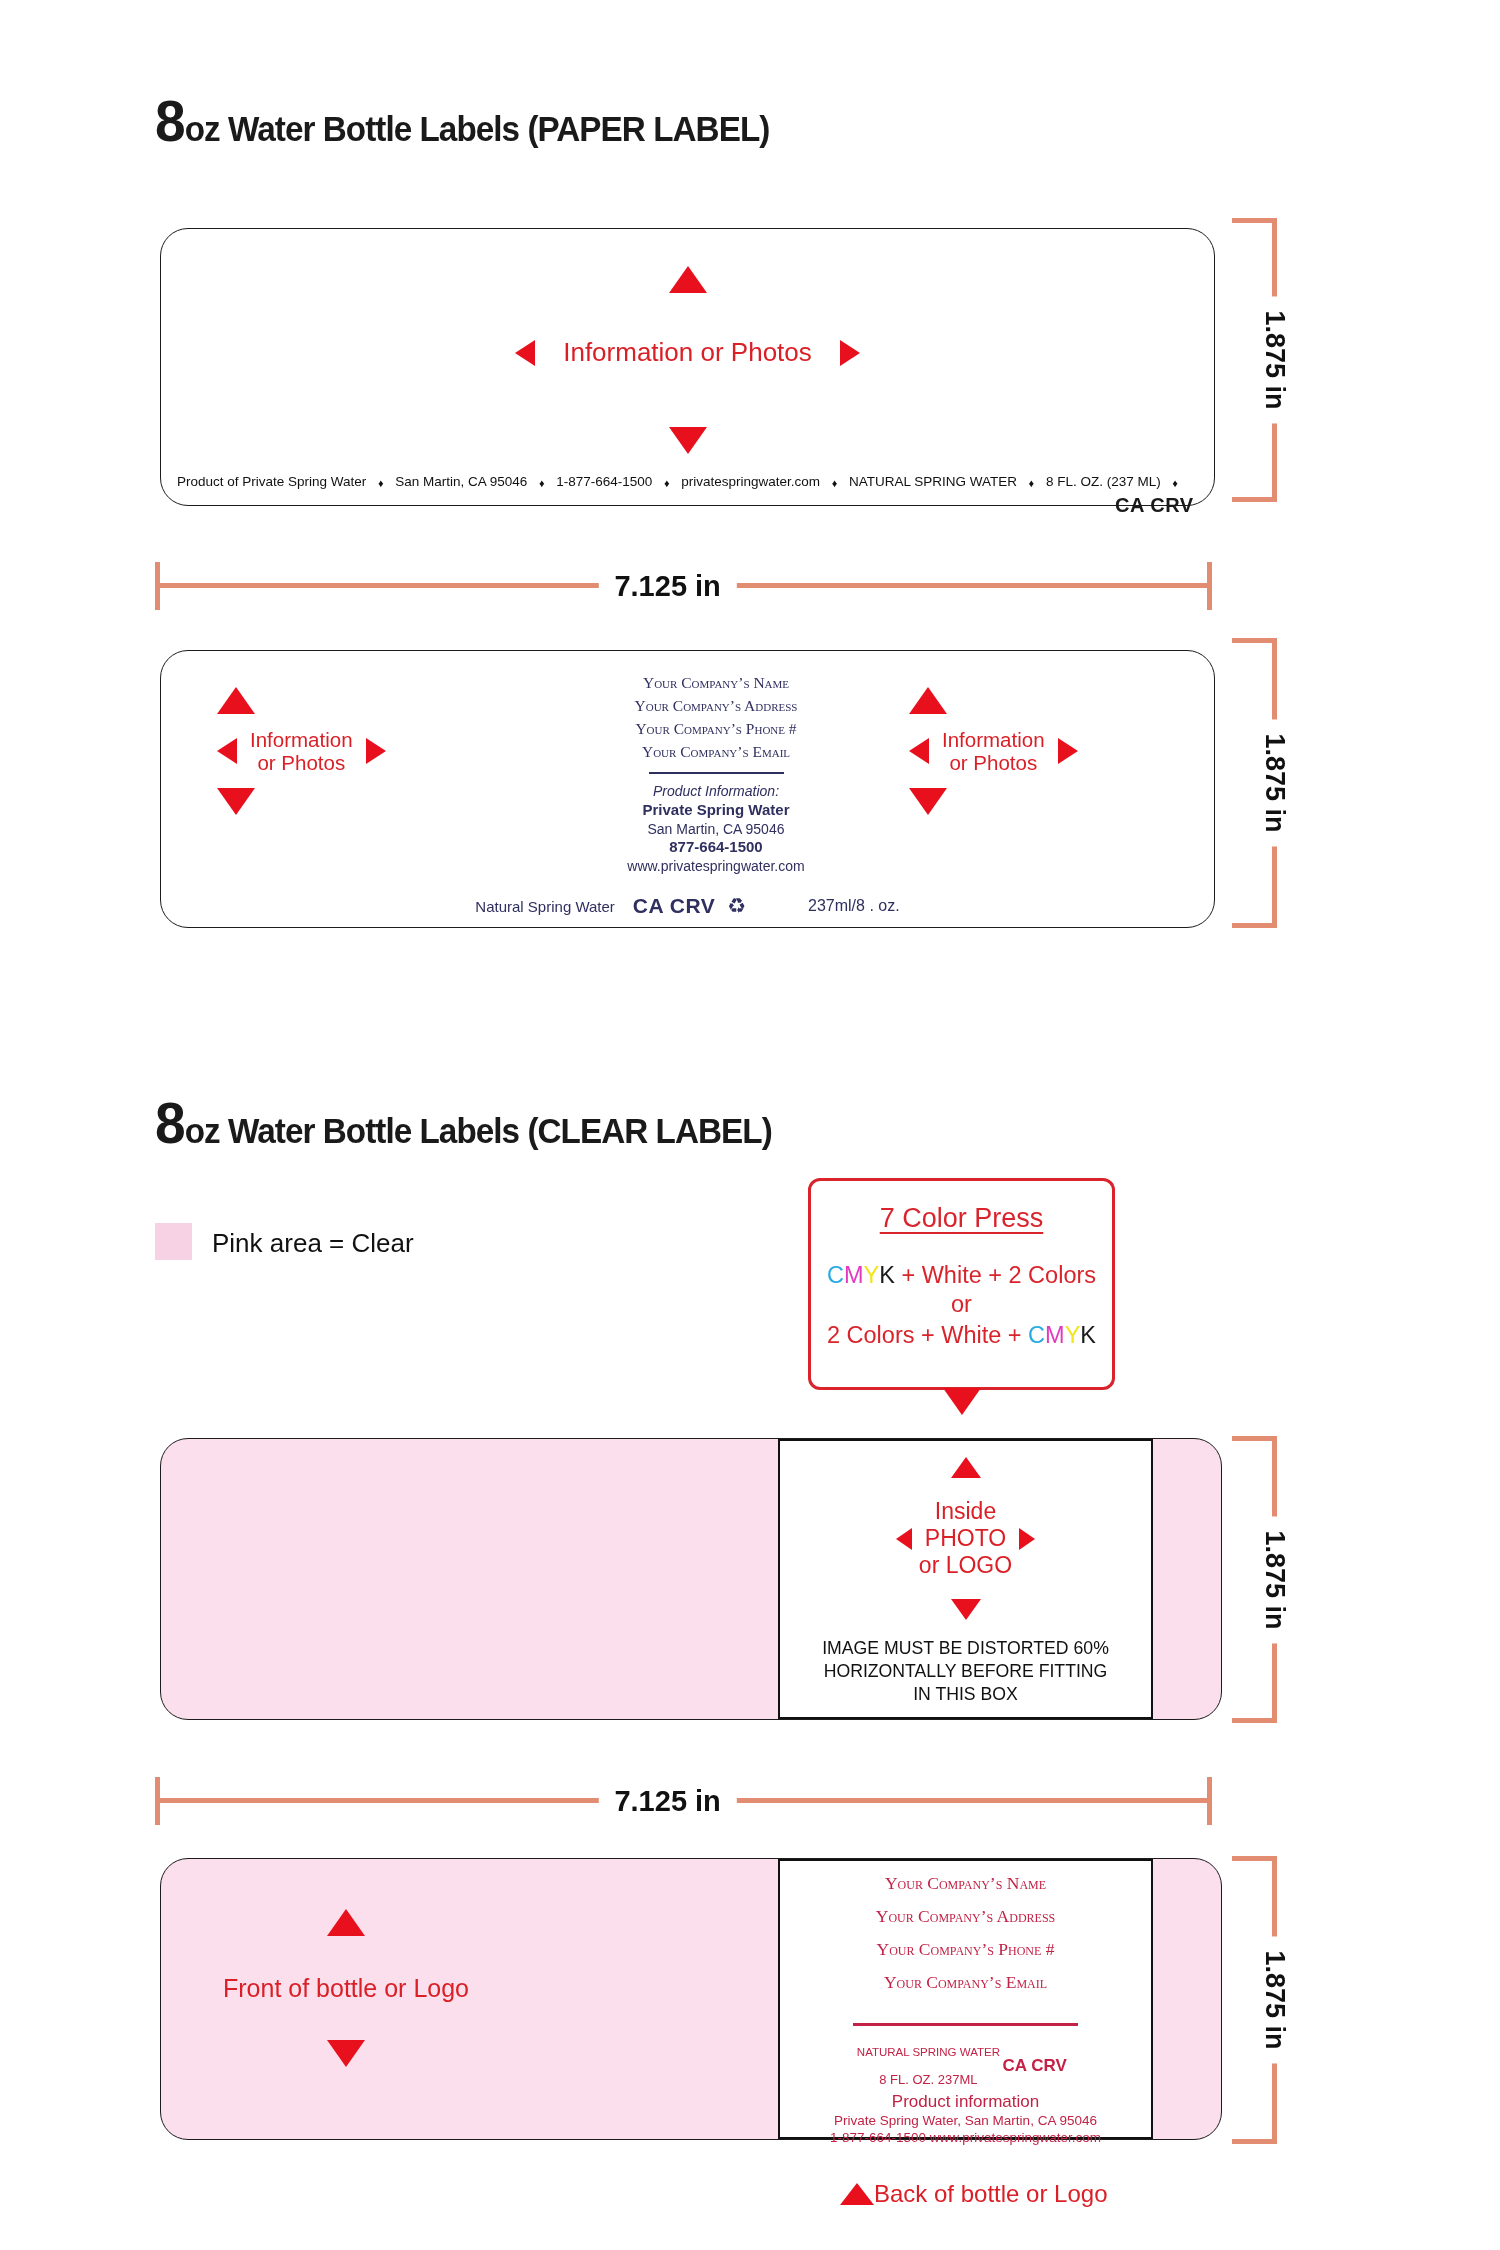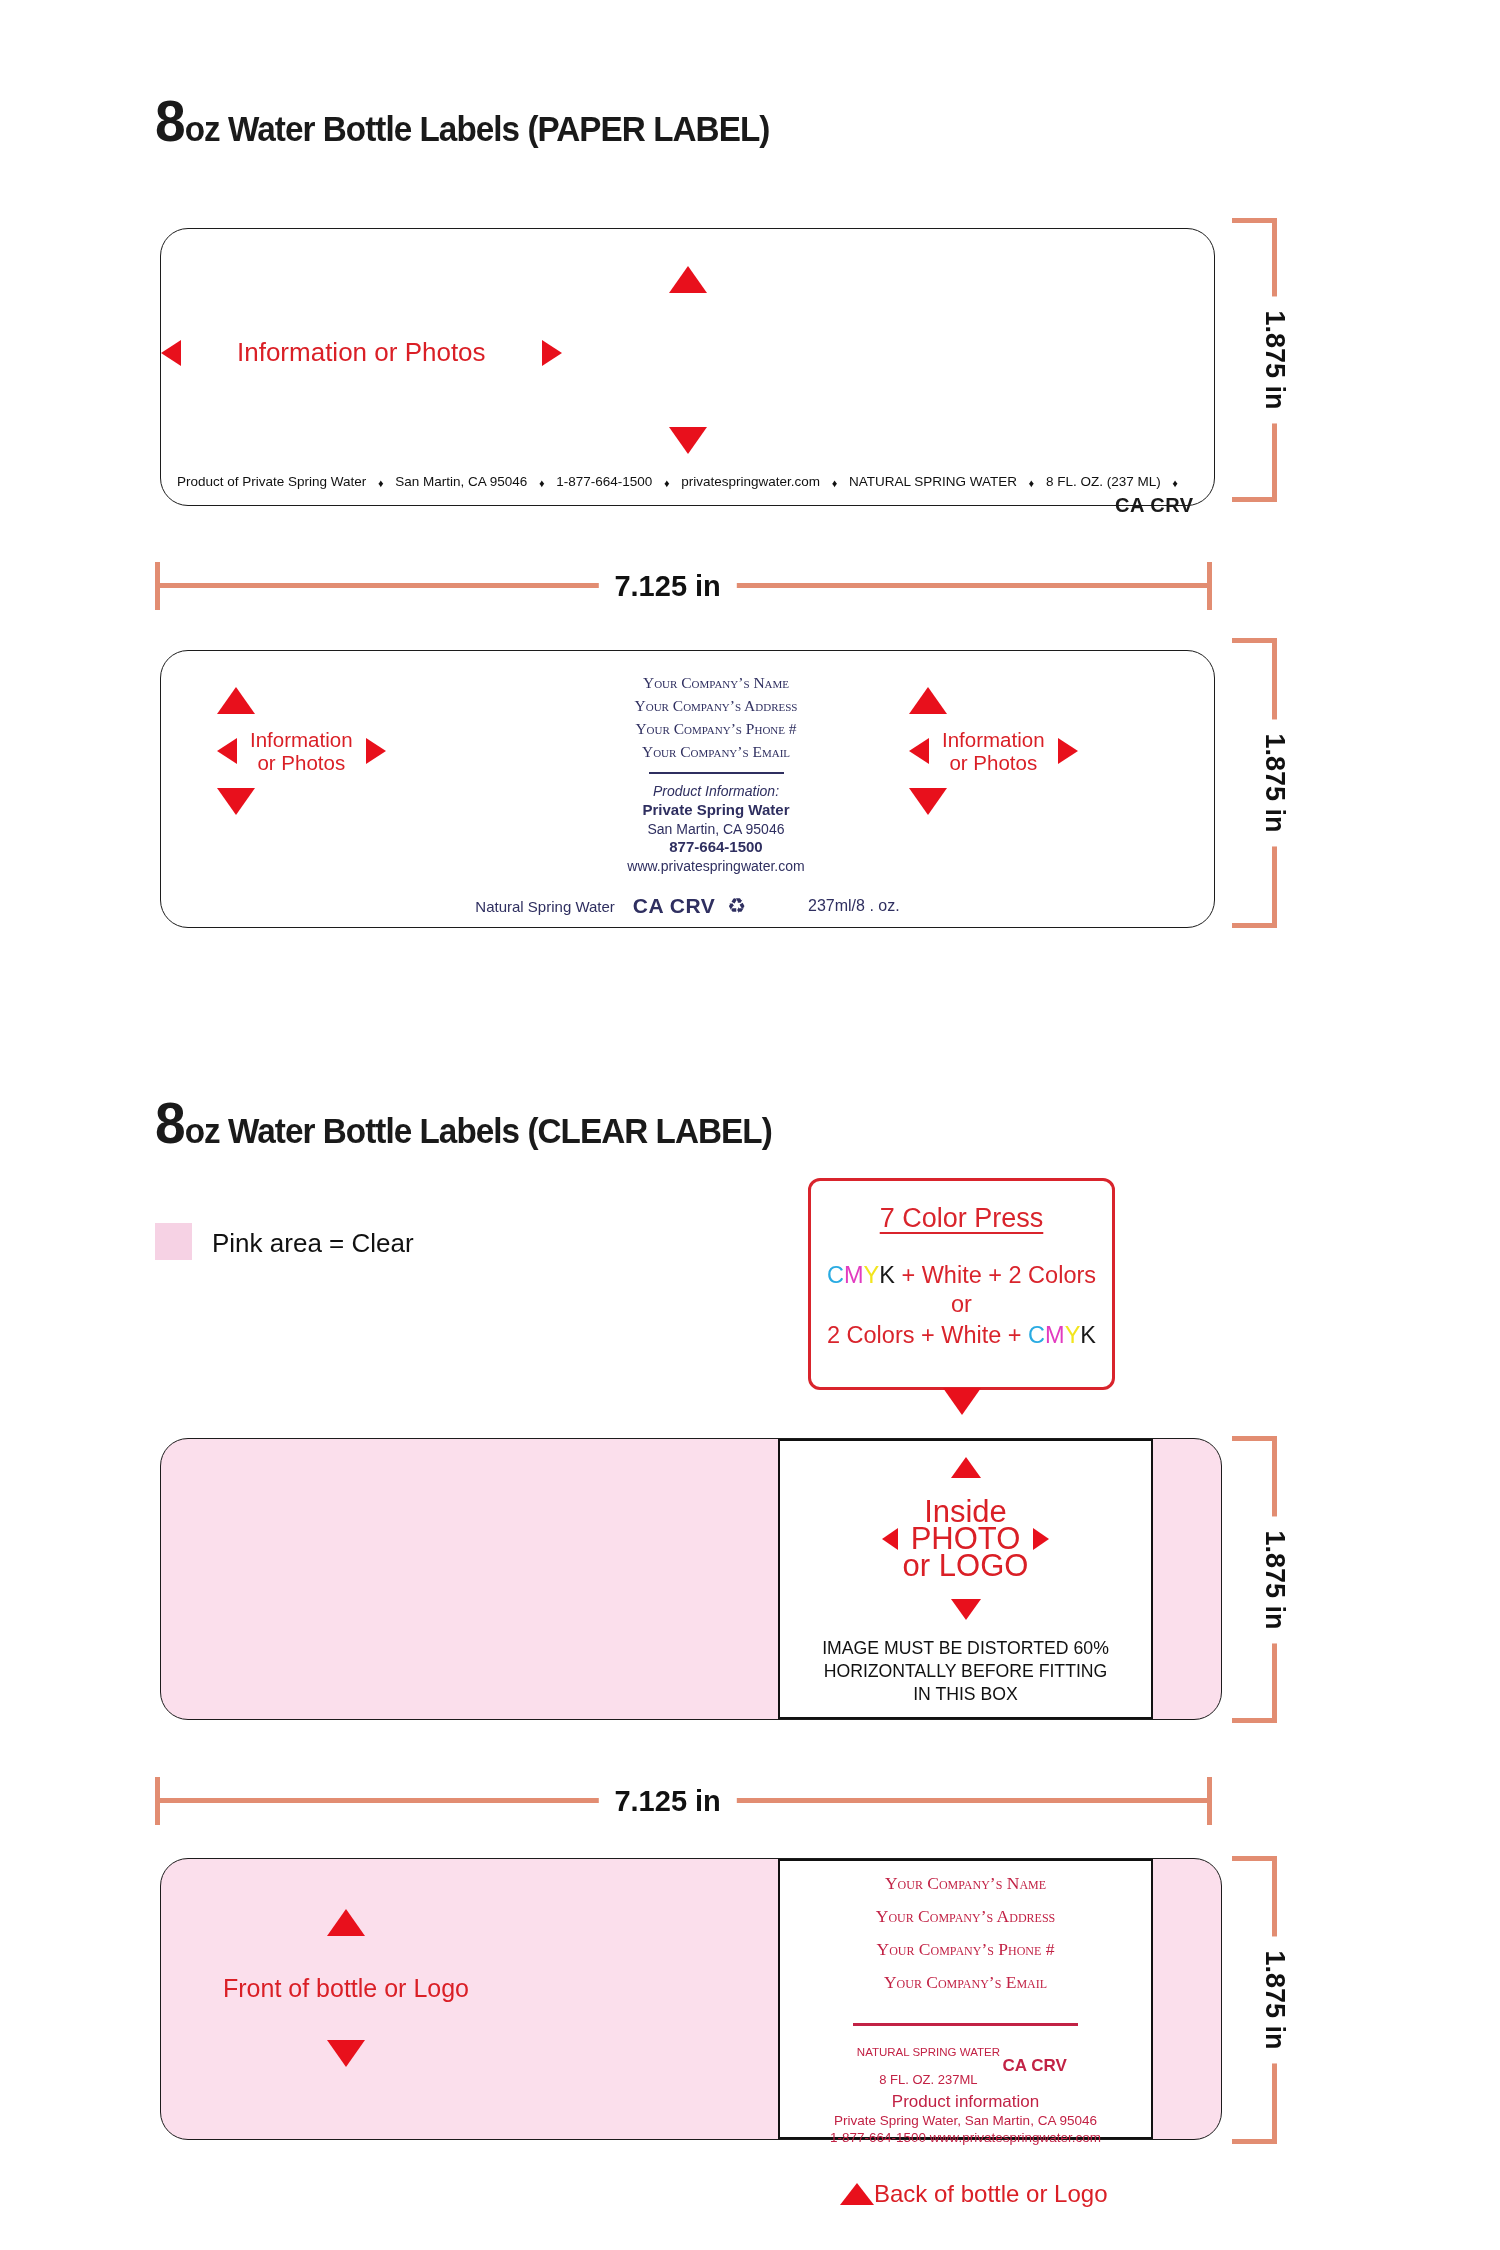--- a/index.html
+++ b/index.html
@@ -21,21 +21,21 @@
   .tri-up{border-left:19px solid transparent;border-right:19px solid transparent;border-bottom:27px solid #e8101c;}
   .tri-down{border-left:19px solid transparent;border-right:19px solid transparent;border-top:27px solid #e8101c;}
   .tri-left{border-top:13px solid transparent;border-bottom:13px solid transparent;border-right:20px solid #e8101c;}
   .tri-right{border-top:13px solid transparent;border-bottom:13px solid transparent;border-left:20px solid #e8101c;}
   .tri.sm.tri-up{border-left-width:15px;border-right-width:15px;border-bottom-width:21px;}
   .tri.sm.tri-down{border-left-width:15px;border-right-width:15px;border-top-width:21px;}
   .tri.sm.tri-left{border-top-width:11px;border-bottom-width:11px;border-right-width:16px;}
   .tri.sm.tri-right{border-top-width:11px;border-bottom-width:11px;border-left-width:16px;}
 
   
-  .l1-mid{position:absolute;left:0;right:0;top:108px;display:flex;align-items:center;gap:56px;}
+  .l1-mid{position:absolute;left:0;right:0;top:108px;display:flex;justify-content:center;align-items:center;gap:28px;}
   .l1-mid .ph{font-size:26px;color:#da1f26;}
   .l1-up{position:absolute;left:50%;transform:translateX(-50%);top:37px;}
   .l1-down{position:absolute;left:50%;transform:translateX(-50%);top:198px;}
   .l1-footer{position:absolute;left:16px;right:36px;bottom:16px;display:flex;justify-content:space-between;
              align-items:flex-end;font-size:13.5px;white-space:nowrap;color:#111;}
   .l1-footer .dia{font-size:11px;}
   .cacrv-out{position:absolute;left:1115px;top:494px;font-size:20px;font-weight:700;letter-spacing:.5px;}
 
   
   .vbracket{position:absolute;left:1232px;width:45px;box-sizing:border-box;
@@ -79,21 +79,21 @@
   .press-box .pbline{font-size:23.5px;margin-top:4px;}
   .press-box .pbline.first{margin-top:28px;}
   .press-box .or{font-size:23.5px;margin-top:2px;}
   .cc{color:#29abe2;} .cm{color:#e23bc0;} .cy{color:#f2e51e;} .ck{color:#1a1a1a;}
   .press-arrow{position:absolute;left:943px;top:1388px;}
 
   
   .whitebox{position:absolute;left:617px;top:0;bottom:0;width:375px;background:#fff;
             border:2px solid #111;box-sizing:border-box;}
   .inside-group{position:absolute;left:0;right:0;top:16px;display:flex;flex-direction:column;align-items:center;}
-  .inside-group .lines{margin-top:20px;font-size:31px;line-height:27px;color:#da1f26;text-align:center;}
+  .inside-group .lines{margin-top:20px;font-size:23px;line-height:27px;color:#da1f26;text-align:center;}
   .inside-group .prow{display:flex;align-items:center;gap:13px;}
   .inside-group .tri-down{margin-top:20px;}
   .l3-note{position:absolute;left:0;right:0;bottom:12px;text-align:center;font-size:19px;line-height:23px;
            color:#111;transform:scaleX(.93);}
 
   .l4-left-group{position:absolute;left:75px;top:50px;width:220px;height:158px;display:flex;
                  flex-direction:column;align-items:center;justify-content:space-between;}
   .l4-caption{font-size:25px;color:#da1f26;white-space:nowrap;}
   .l4-box-content{position:absolute;left:0;right:0;top:6px;text-align:center;color:#c22245;}
   .l4-company{font-family:"Liberation Serif",serif;font-variant:small-caps;font-size:17.5px;line-height:33px;}

